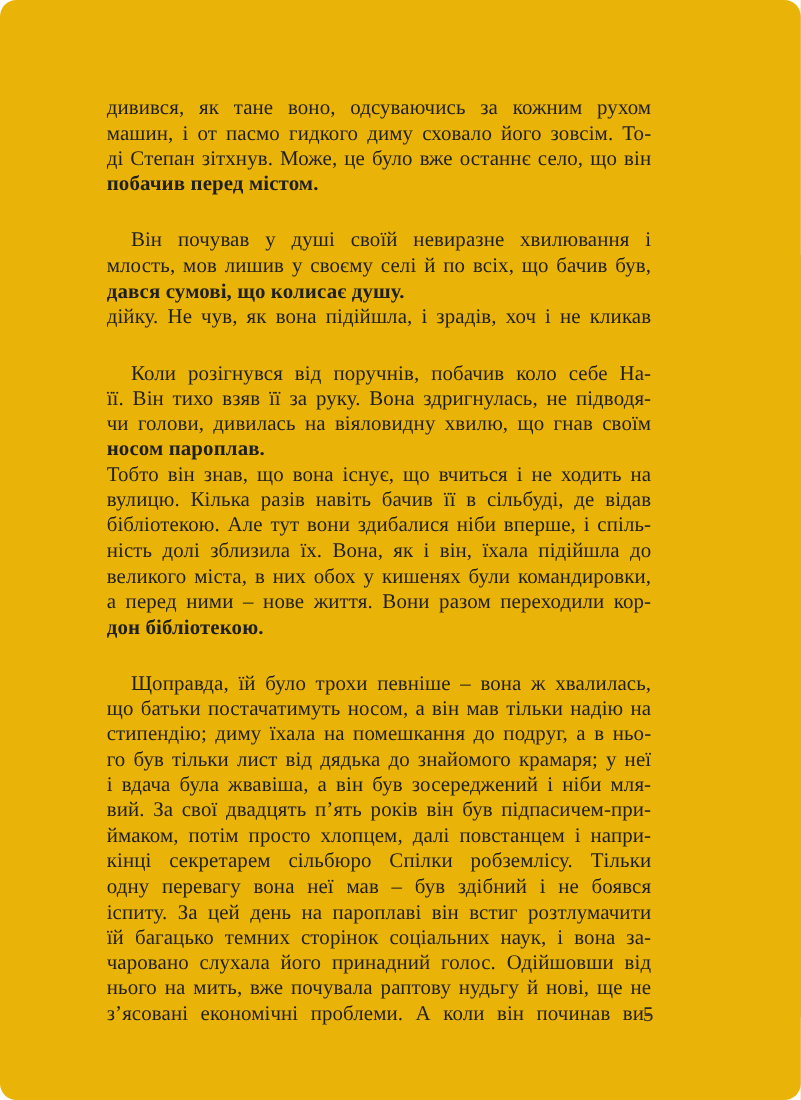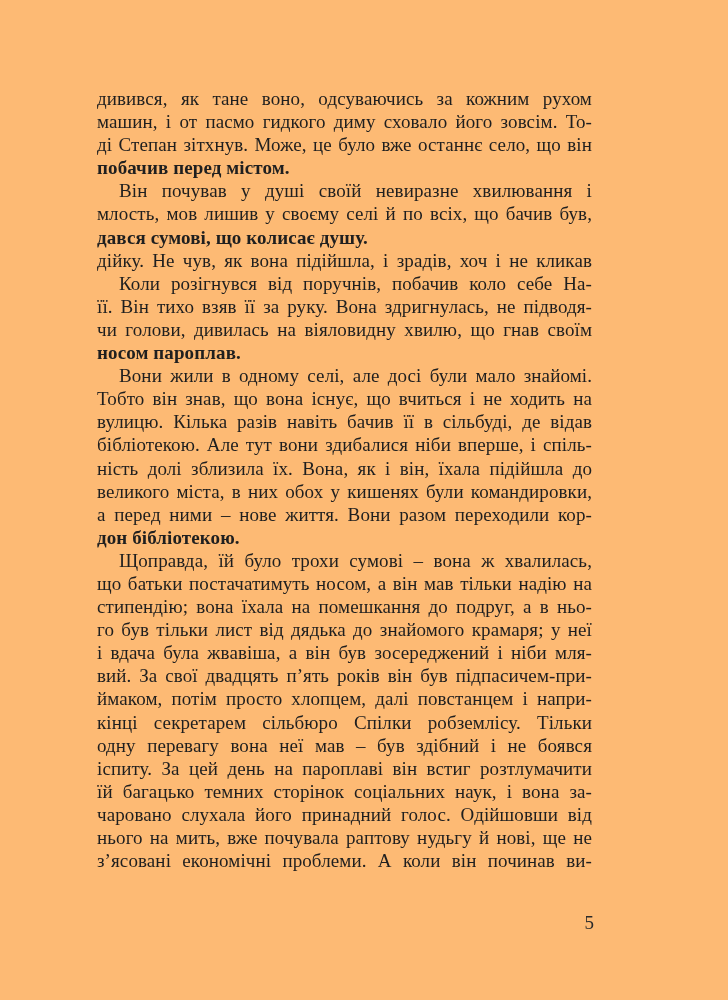--- a/index.html
+++ b/index.html
@@ -10,21 +10,22 @@
     width: 728px;
     height: 1000px;
     position: relative;
     background: #fdfdfc;
     font-family: "Liberation Serif", "DejaVu Serif", serif;
     overflow: hidden;
   }
   .page {
     position: absolute;
     inset: 0;
-    background: #fdba74;
+    background: #eab308;
+    border-radius: 15px;
   }
   .text-block {
     position: absolute;
     left: 97px;
     top: 87px;
     width: 495px;
     color: #1f1f1f;
     font-size: 19px;
     line-height: 23.1px;
     letter-spacing: 0.1px;
@@ -41,20 +42,21 @@
     height: 23.1px;
     overflow: hidden;
   }
   .line.para-end {
     -moz-text-align-last: left;
     text-align-last: left;
     font-weight: bold;
   }
   .line.indent {
     text-indent: 22px;
+    margin-top: 28px;
   }
   .page-number {
     position: absolute;
     top: 911px;
     left: 97px;
     width: 497px;
     text-align: right;
     color: #2a2a2a;
     font-size: 19px;
     line-height: 23px;
@@ -77,33 +79,32 @@
         <div class="line para-end">дався сумові, що колисає душу.</div>
       </div>
       <div class="paragraph">
         <div class="line">дійку. Не чув, як вона підійшла, і зрадів, хоч і не кликав</div>
         <div class="line indent">Коли розігнувся від поручнів, побачив коло себе На-</div>
         <div class="line">її. Він тихо взяв її за руку. Вона здригнулась, не підводя-</div>
         <div class="line">чи голови, дивилась на віяловидну хвилю, що гнав своїм</div>
         <div class="line para-end">носом пароплав.</div>
       </div>
       <div class="paragraph">
-        <div class="line indent">Вони жили в одному селі, але досі були мало знайомі.</div>
         <div class="line">Тобто він знав, що вона існує, що вчиться і не ходить на</div>
         <div class="line">вулицю. Кілька разів навіть бачив її в сільбуді, де відав</div>
         <div class="line">бібліотекою. Але тут вони здибалися ніби вперше, і спіль-</div>
         <div class="line">ність долі зблизила їх. Вона, як і він, їхала підійшла до</div>
         <div class="line">великого міста, в них обох у кишенях були командировки,</div>
         <div class="line">а перед ними – нове життя. Вони разом переходили кор-</div>
         <div class="line para-end">дон бібліотекою.</div>
       </div>
       <div class="paragraph">
-        <div class="line indent">Щоправда, їй було трохи сумові – вона ж хвалилась,</div>
+        <div class="line indent">Щоправда, їй було трохи певніше – вона ж хвалилась,</div>
         <div class="line">що батьки постачатимуть носом, а він мав тільки надію на</div>
-        <div class="line">стипендію; вона їхала на помешкання до подруг, а в ньо-</div>
+        <div class="line">стипендію; диму їхала на помешкання до подруг, а в ньо-</div>
         <div class="line">го був тільки лист від дядька до знайомого крамаря; у неї</div>
         <div class="line">і вдача була жвавіша, а він був зосереджений і ніби мля-</div>
         <div class="line">вий. За свої двадцять п’ять років він був підпасичем-при-</div>
         <div class="line">ймаком, потім просто хлопцем, далі повстанцем і напри-</div>
         <div class="line">кінці секретарем сільбюро Спілки робземлісу. Тільки</div>
         <div class="line">одну перевагу вона неї мав – був здібний і не боявся</div>
         <div class="line">іспиту. За цей день на пароплаві він встиг розтлумачити</div>
         <div class="line">їй багацько темних сторінок соціальних наук, і вона за-</div>
         <div class="line">чаровано слухала його принадний голос. Одійшовши від</div>
         <div class="line">нього на мить, вже почувала раптову нудьгу й нові, ще не</div>

